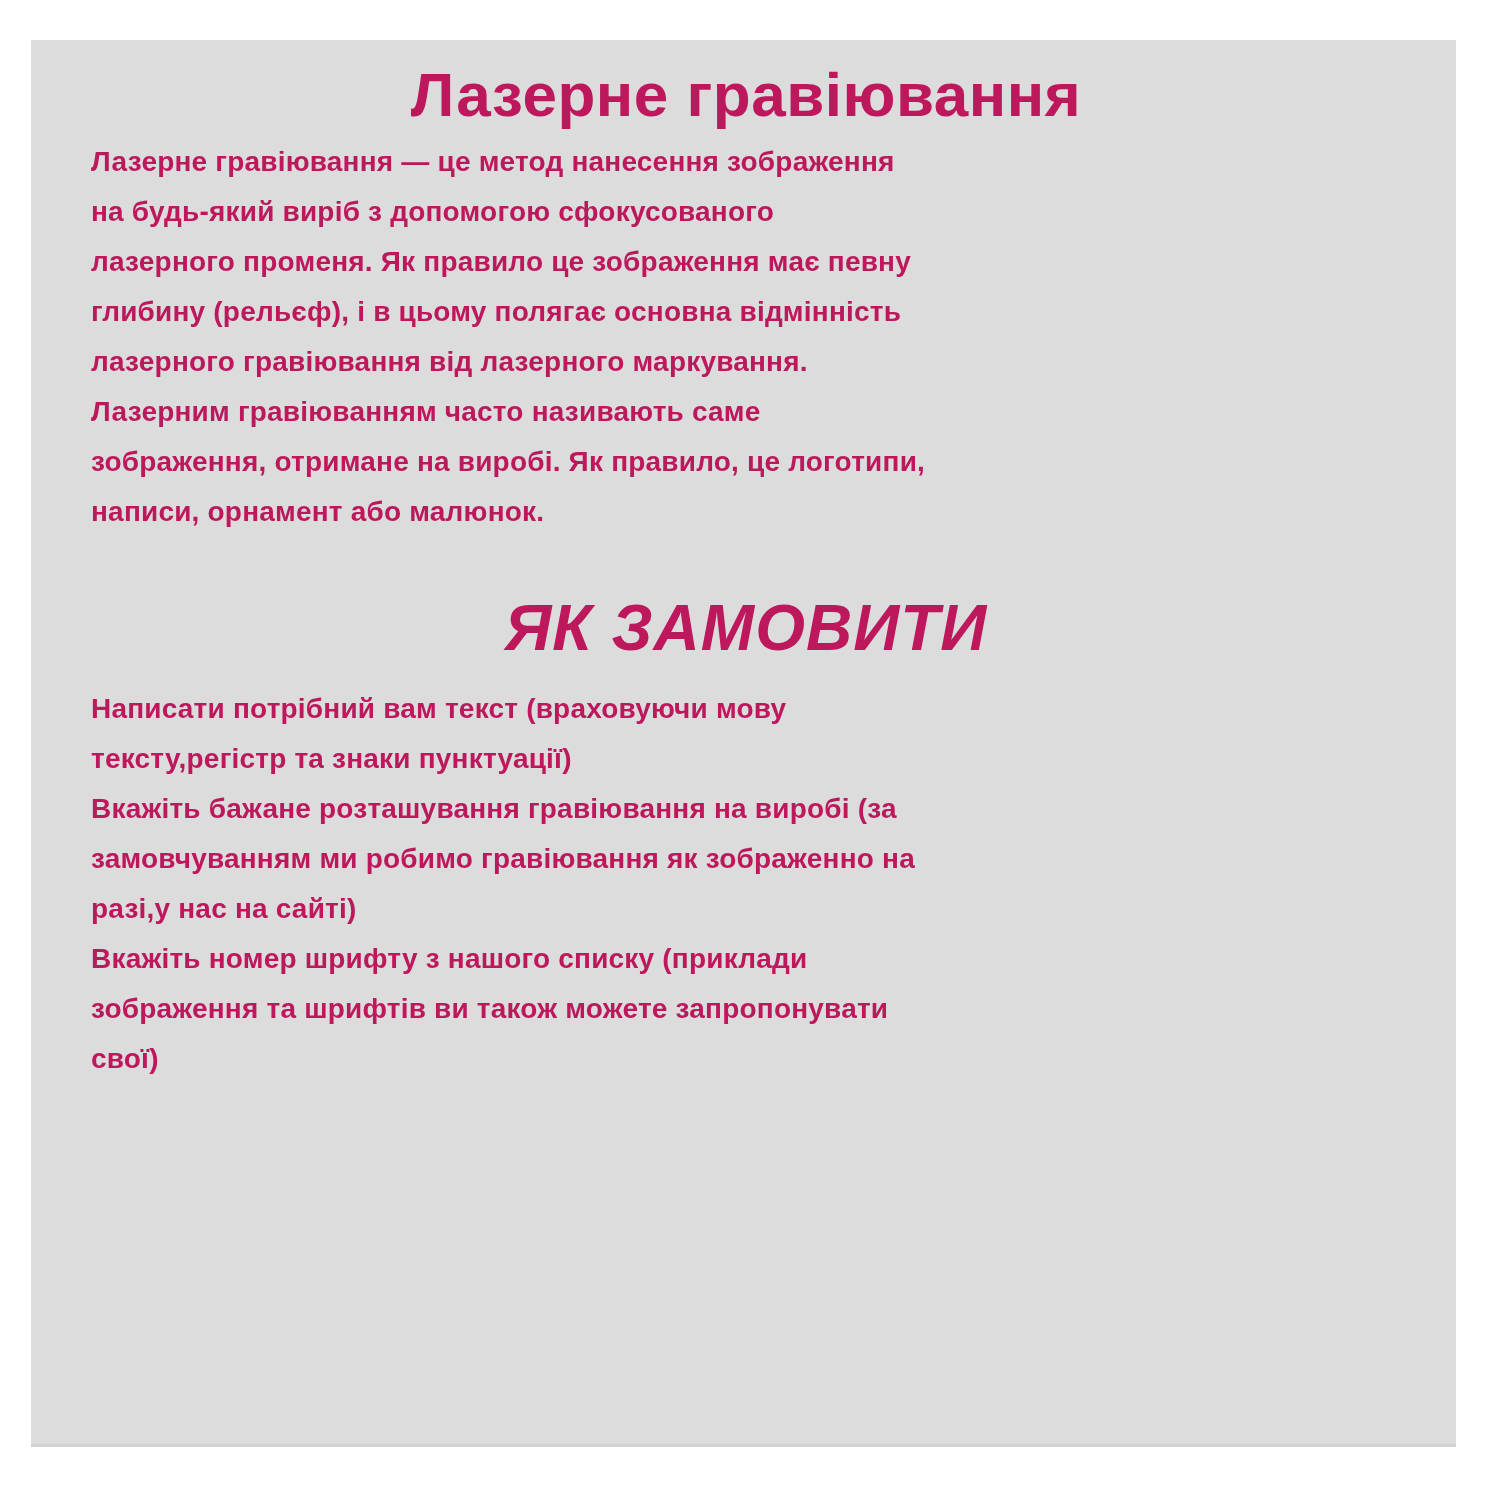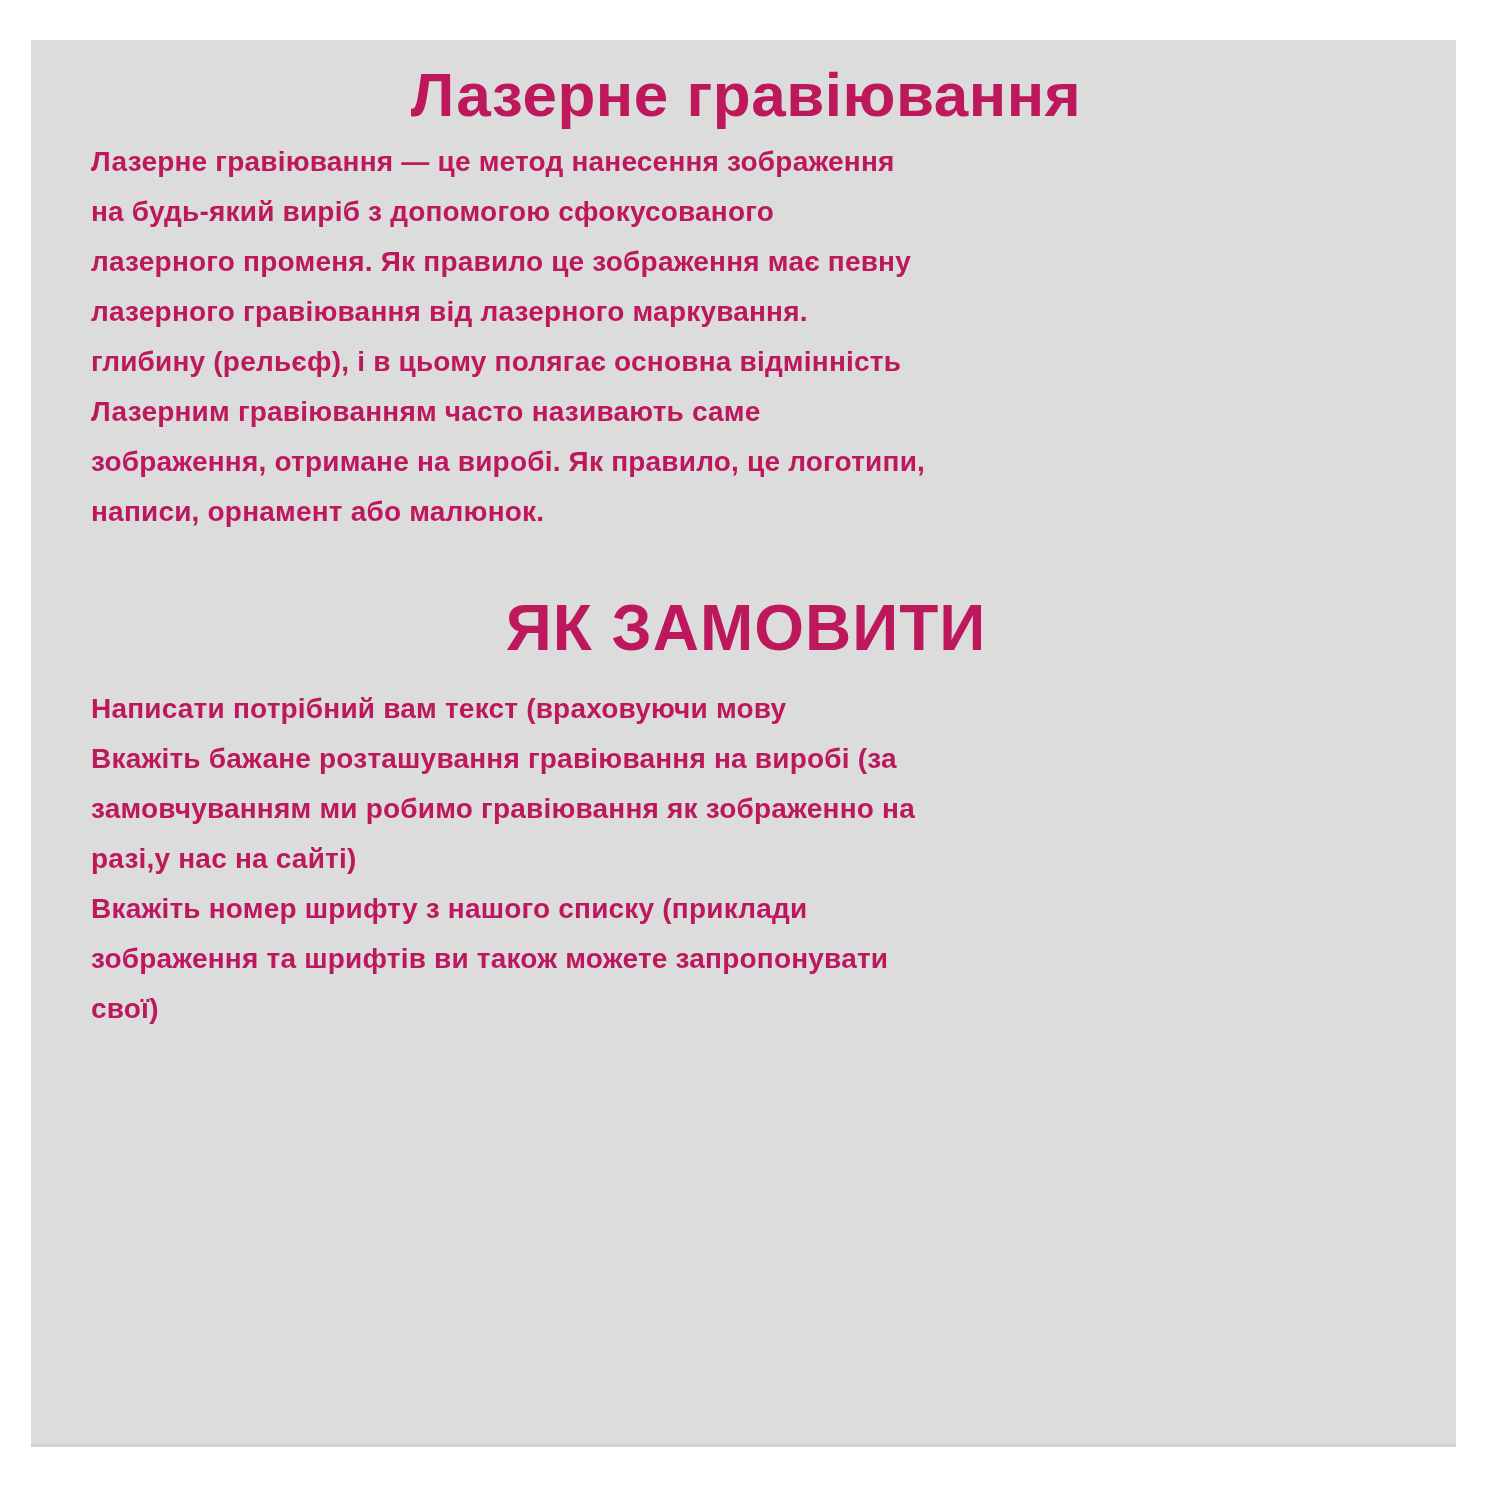--- a/index.html
+++ b/index.html
@@ -44,48 +44,50 @@
   .offer-block {
     margin-top: 52px;
   }
   .section-heading {
     font-size: 64px;
     line-height: 72px;
     text-align: center;
     letter-spacing: 1px;
     margin: 55px 0 0 0;
     white-space: nowrap;
+    font-style: italic;
   }
   .instructions-block {
     margin-top: 20px;
   }
 </style>
 </head>
 <body>
 
 <div class="card">
 
   <h1 class="page-title">Лазерне гравіювання</h1>
 
   <div>
     <div class="body-line">Лазерне гравіювання — це метод нанесення зображення</div>
     <div class="body-line">на будь-який виріб з допомогою сфокусованого</div>
     <div class="body-line">лазерного променя. Як правило це зображення має певну</div>
+    <div class="body-line">глибину (рельєф), і в цьому полягає основна відмінність</div>
     <div class="body-line">лазерного гравіювання від лазерного маркування.</div>
-    <div class="body-line">глибину (рельєф), і в цьому полягає основна відмінність</div>
     <div class="body-line">Лазерним гравіюванням часто називають саме</div>
     <div class="body-line">зображення, отримане на виробі. Як правило, це логотипи,</div>
     <div class="body-line">написи, орнамент або малюнок.</div>
   </div>
 
 
   <h2 class="section-heading">ЯК ЗАМОВИТИ</h2>
 
   <div class="instructions-block">
     <div class="body-line">Написати потрібний вам текст (враховуючи мову</div>
+    <div class="body-line">тексту,регістр та знаки пунктуації)</div>
     <div class="body-line">Вкажіть бажане розташування гравіювання на виробі (за</div>
     <div class="body-line">замовчуванням ми робимо гравіювання як зображенно на</div>
     <div class="body-line">разі,у нас на сайті)</div>
     <div class="body-line">Вкажіть номер шрифту з нашого списку (приклади</div>
     <div class="body-line">зображення та шрифтів ви також можете запропонувати</div>
     <div class="body-line">свої)</div>
   </div>
 
 </div>
 

